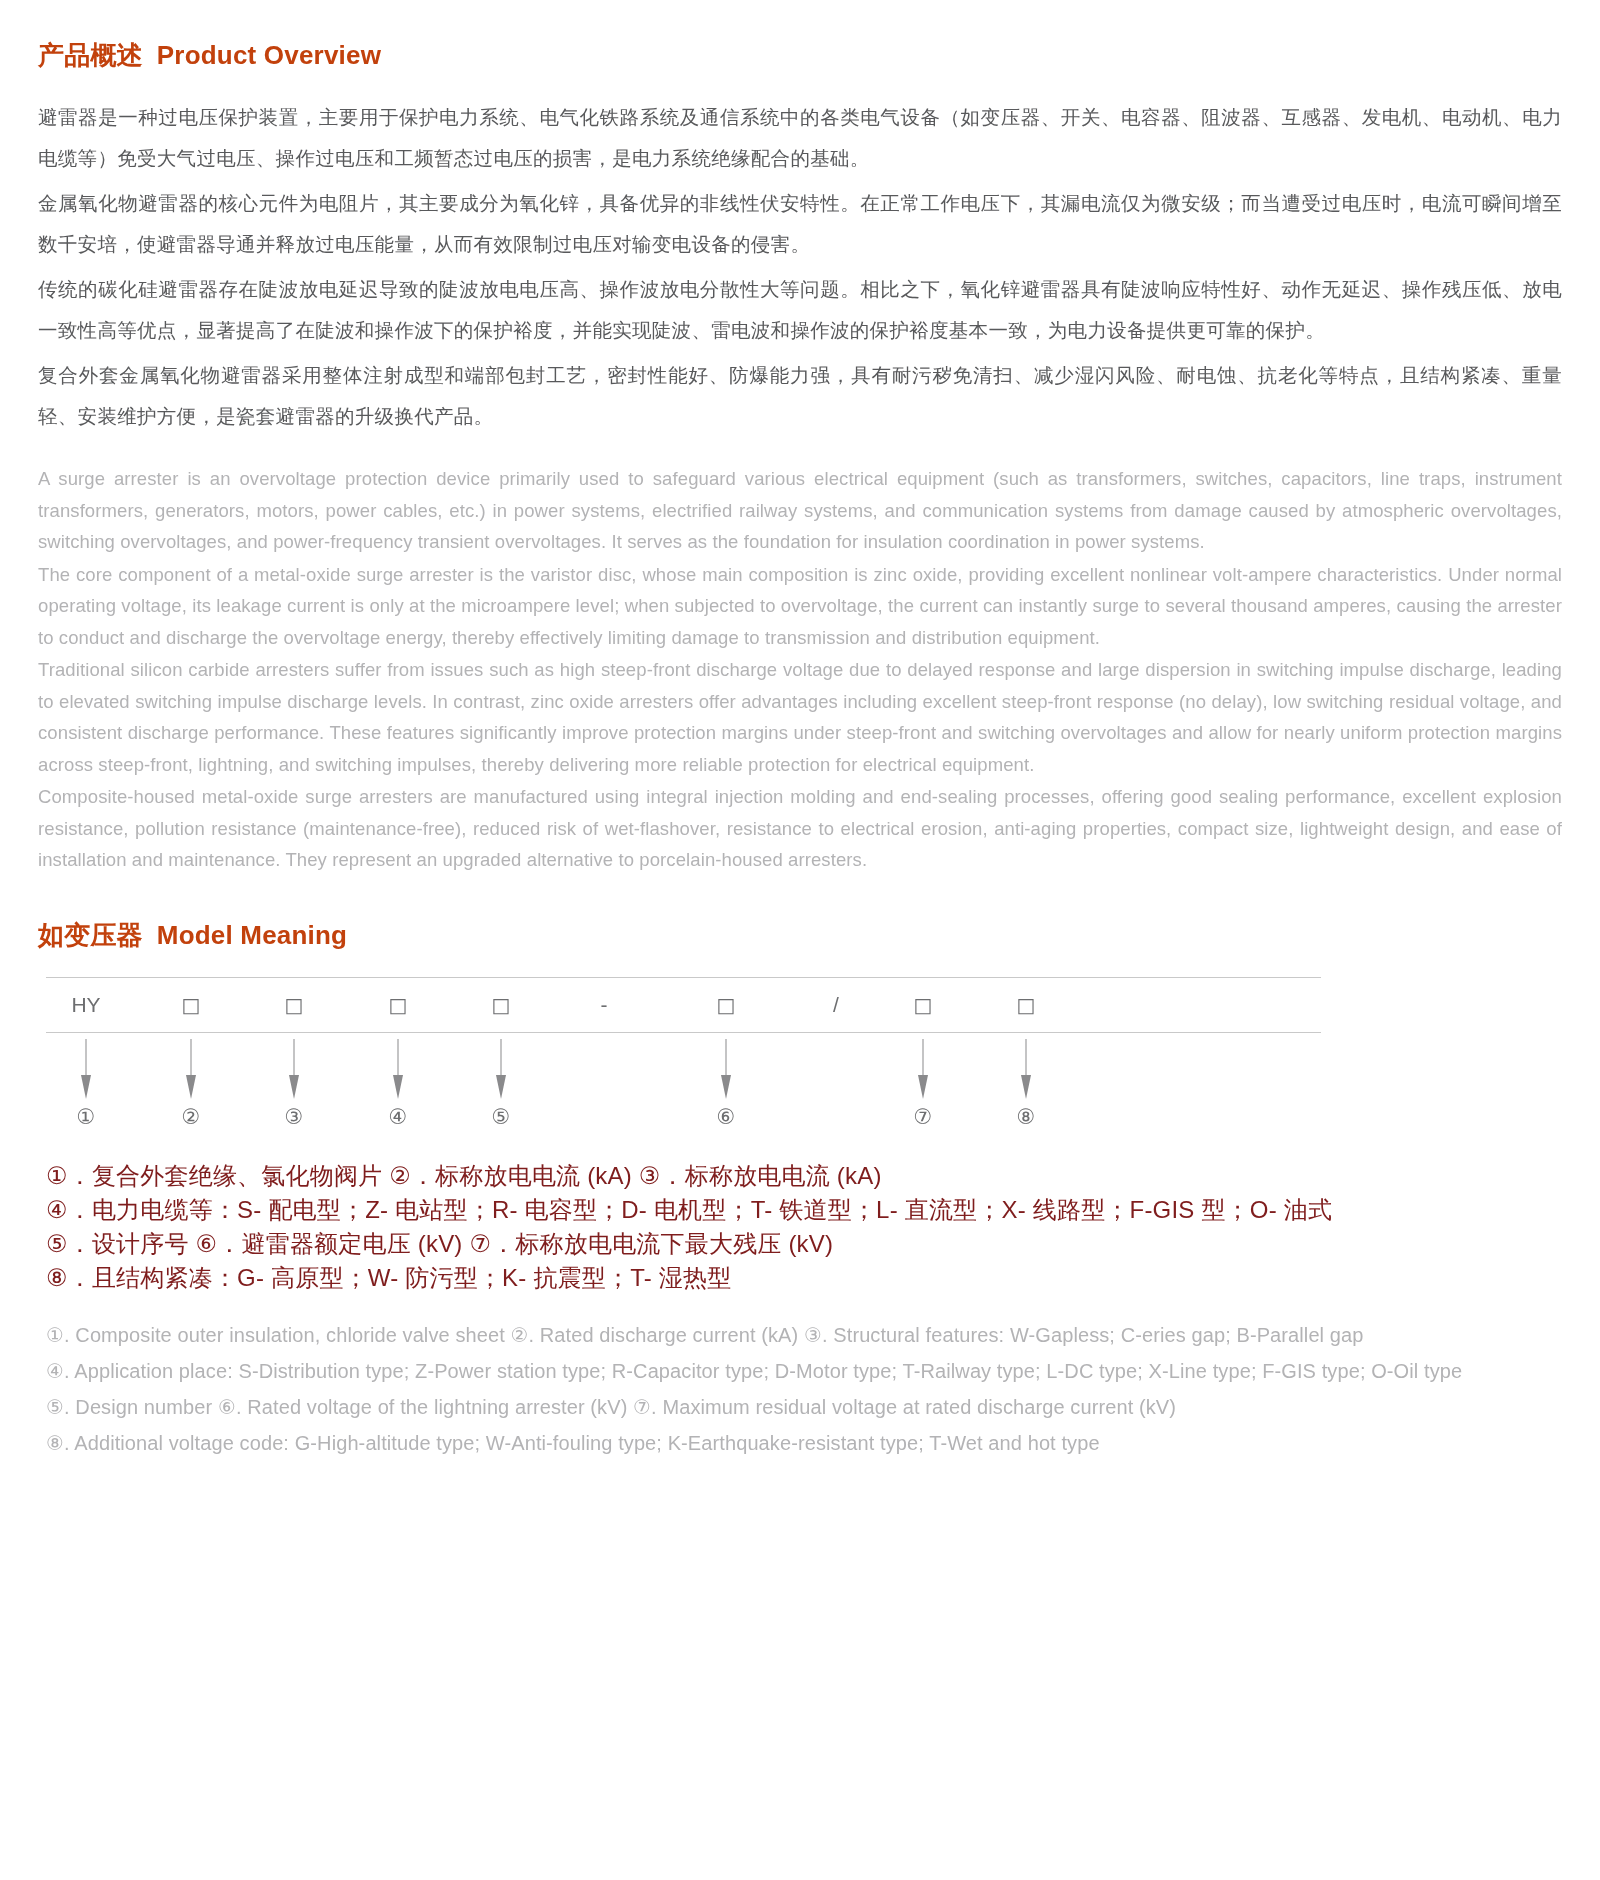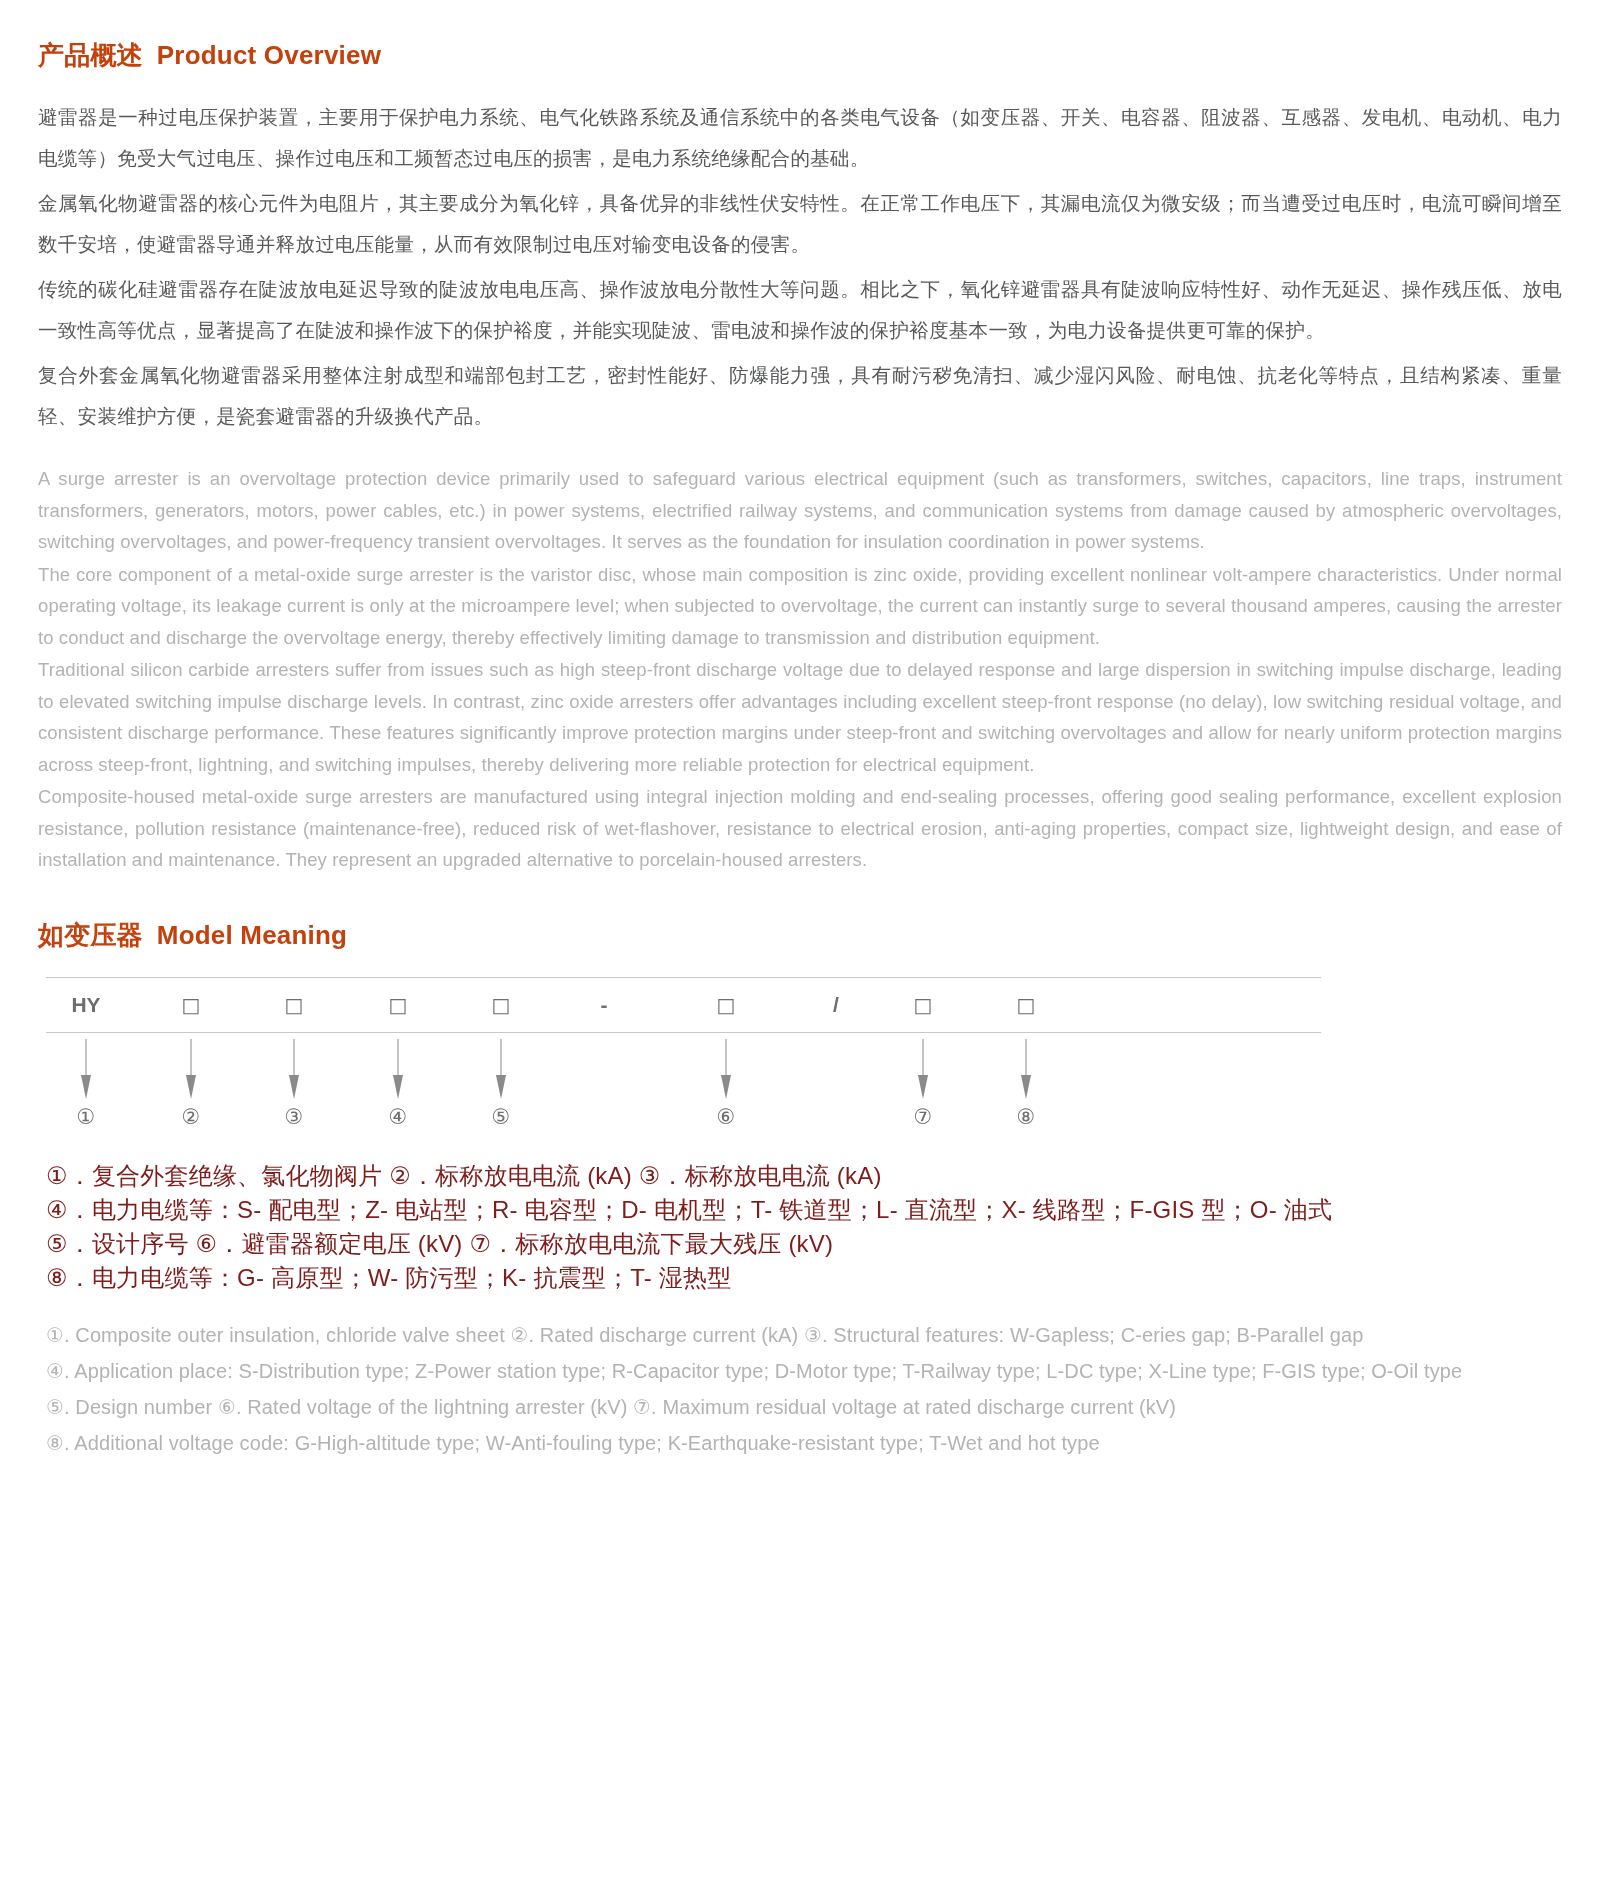--- a/index.html
+++ b/index.html
@@ -71,21 +71,20 @@
     position: relative;
     height: 54px;
   }
   .code-cell {
     position: absolute;
     top: 50%;
     transform: translate(-50%, -50%);
     color: #6d6e70;
     font-size: 21px;
     white-space: nowrap;
-    font-weight: bold;
   }
   .code-cell.boxglyph {
     font-family: "DejaVu Sans", sans-serif;
     font-size: 20px;
   }
   .arrow-row {
     position: relative;
     height: 72px;
   }
   .arrow {
@@ -238,21 +237,21 @@
           <div class="circled" style="left: 680px;">⑥</div>
           <div class="circled" style="left: 877px;">⑦</div>
           <div class="circled" style="left: 980px;">⑧</div>
         </div>
     </div>
 
     <div class="legend-cn">
       <div class="legend-cn-line">①．复合外套绝缘、氯化物阀片      ②．标称放电电流 (kA)      ③．标称放电电流 (kA)</div>
       <div class="legend-cn-line">④．电力电缆等：S- 配电型；Z- 电站型；R- 电容型；D- 电机型；T- 铁道型；L- 直流型；X- 线路型；F-GIS 型；O- 油式</div>
       <div class="legend-cn-line">⑤．设计序号      ⑥．避雷器额定电压 (kV)      ⑦．标称放电电流下最大残压 (kV)</div>
-      <div class="legend-cn-line">⑧．电力电缆等：G- 高原型；W- 防污型；K- 抗震型；T- 湿热型</div>
+      <div class="legend-cn-line">⑧．且结构紧凑：G- 高原型；W- 防污型；K- 抗震型；T- 湿热型</div>
     </div>
 
     <div class="legend-en">
       <div class="legend-en-line">①. Composite outer insulation, chloride valve sheet      ②. Rated discharge current (kA)      ③. Structural features: W-Gapless; C-eries gap; B-Parallel gap</div>
       <div class="legend-en-line">④. Application place: S-Distribution type; Z-Power station type; R-Capacitor type; D-Motor type; T-Railway type; L-DC type; X-Line type; F-GIS type; O-Oil type</div>
       <div class="legend-en-line">⑤. Design number      ⑥. Rated voltage of the lightning arrester (kV)      ⑦. Maximum residual voltage at rated discharge current (kV)</div>
       <div class="legend-en-line">⑧. Additional voltage code: G-High-altitude type; W-Anti-fouling type; K-Earthquake-resistant type; T-Wet and hot type</div>
     </div>
   </div>
 

